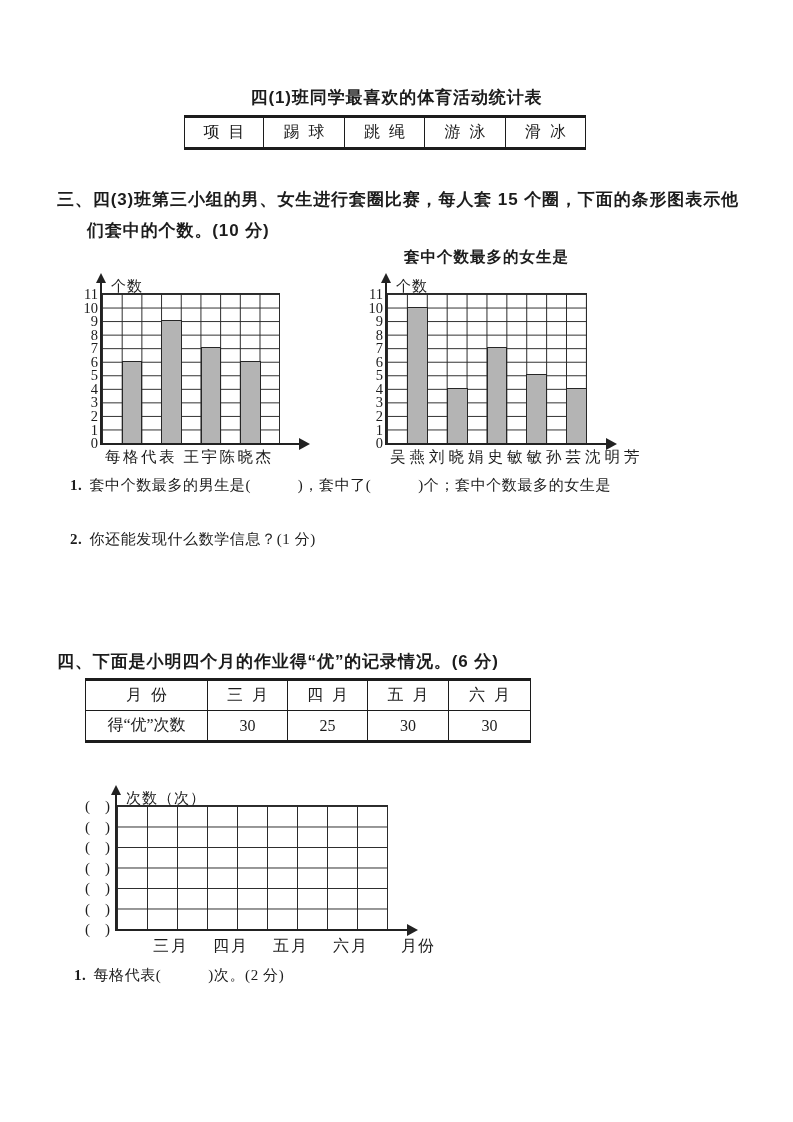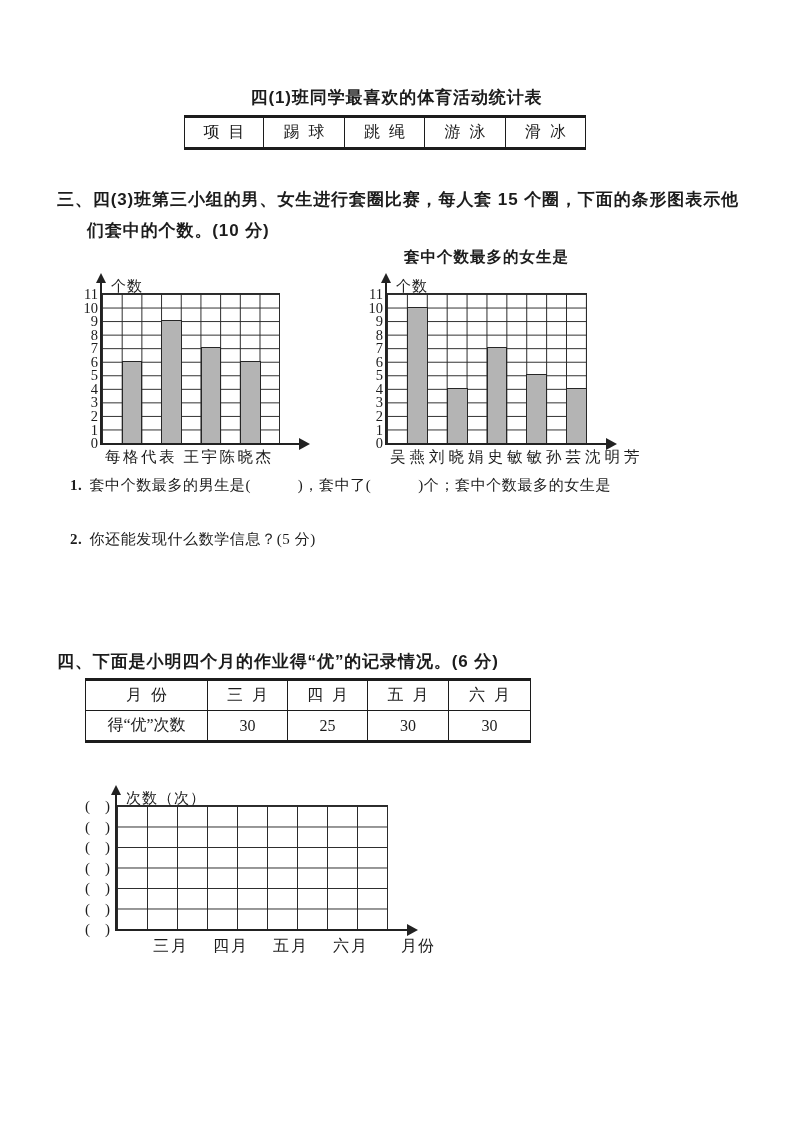--- a/index.html
+++ b/index.html
@@ -120,21 +120,21 @@
         <span class="ytick" style="top: 141.05px;">0</span>
         <div class="bar" style="left: 19.9px; width: 20.9px; height: 136.5px;"></div>
         <div class="bar" style="left: 59.7px; width: 20.9px; height: 55.2px;"></div>
         <div class="bar" style="left: 99.5px; width: 20.9px; height: 95.85px;"></div>
         <div class="bar" style="left: 139.3px; width: 20.9px; height: 68.75px;"></div>
         <div class="bar" style="left: 179.1px; width: 20.9px; height: 55.2px;"></div>
       </div>
   </div>
 
   <div class="abs song" style="left:70px;top:476px;"><b class="qnum">1.</b><span>套中个数最多的男生是(　　　)，套中了(　　　)个；套中个数最多的女生是</span></div>
-  <div class="abs song" style="left:70px;top:530px;"><b class="qnum">2.</b><span>你还能发现什么数学信息？(5 分)</span></div>
+  <div class="abs song" style="left:70px;top:530px;"><b class="qnum">2.</b><span>你还能发现什么数学信息？(1 分)</span></div>
 
   <div class="abs hei" style="left:57px;top:650px;">四、下面是小明四个月的作业得“优”的记录情况。(6 分)</div>
   <table class="sheet" style="left:85px;top:678px;width:445px;">
     <colgroup>
         <col style="width:122px">
         <col style="width:80px">
         <col style="width:80px">
         <col style="width:81px">
         <col style="width:82px">
       </colgroup>
@@ -171,14 +171,15 @@
         <span class="ytick" style="top: 74px;">(　)</span>
         <span class="ytick" style="top: 94.5px;">(　)</span>
         <span class="ytick" style="top: 115px;">(　)</span>
         <span class="xtick" style="left: 54px;">三月</span>
         <span class="xtick" style="left: 114px;">四月</span>
         <span class="xtick" style="left: 174px;">五月</span>
         <span class="xtick" style="left: 234px;">六月</span>
       </div>
   </div>
 
+  <div class="abs song" style="left:74px;top:966px;"><b class="qnum">1.</b><span>每格代表(　　　)次。(2 分)</span></div>
 
 </div>
 
 </body></html>

